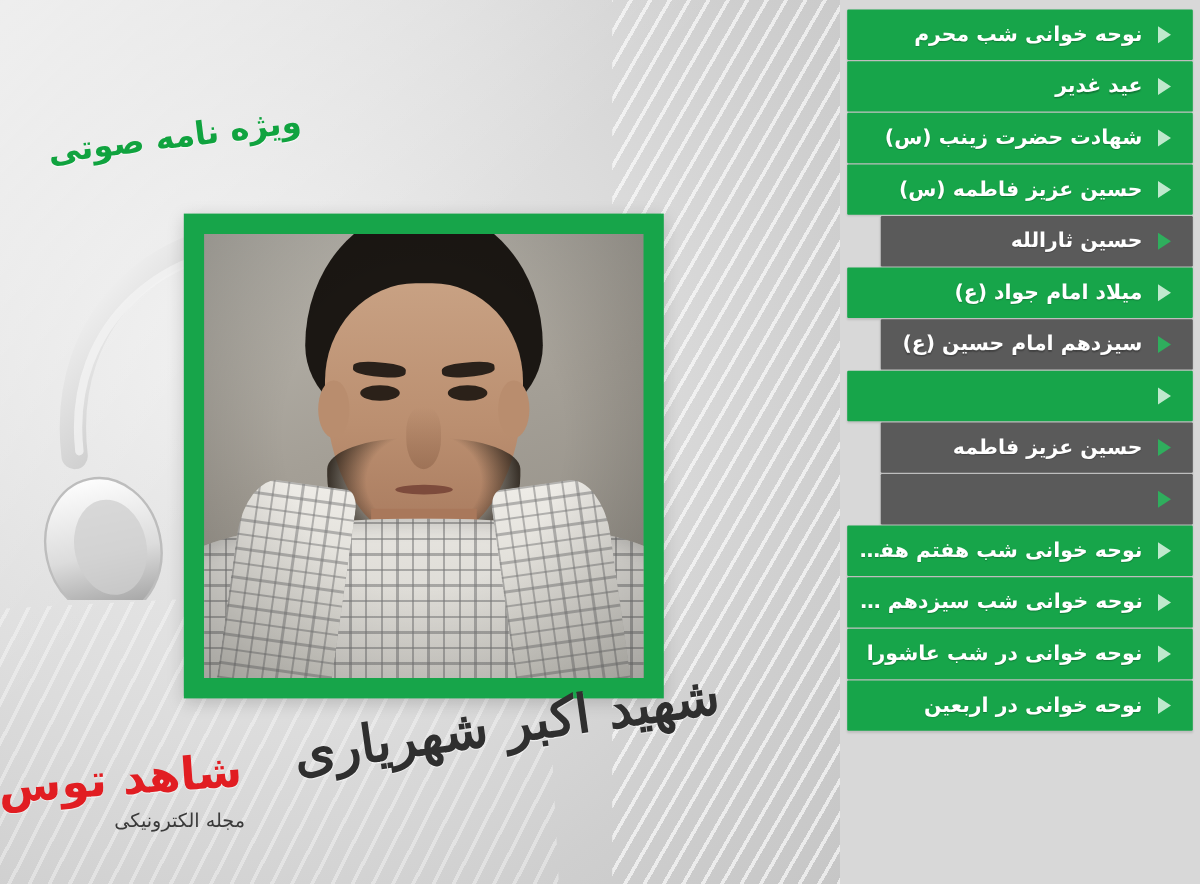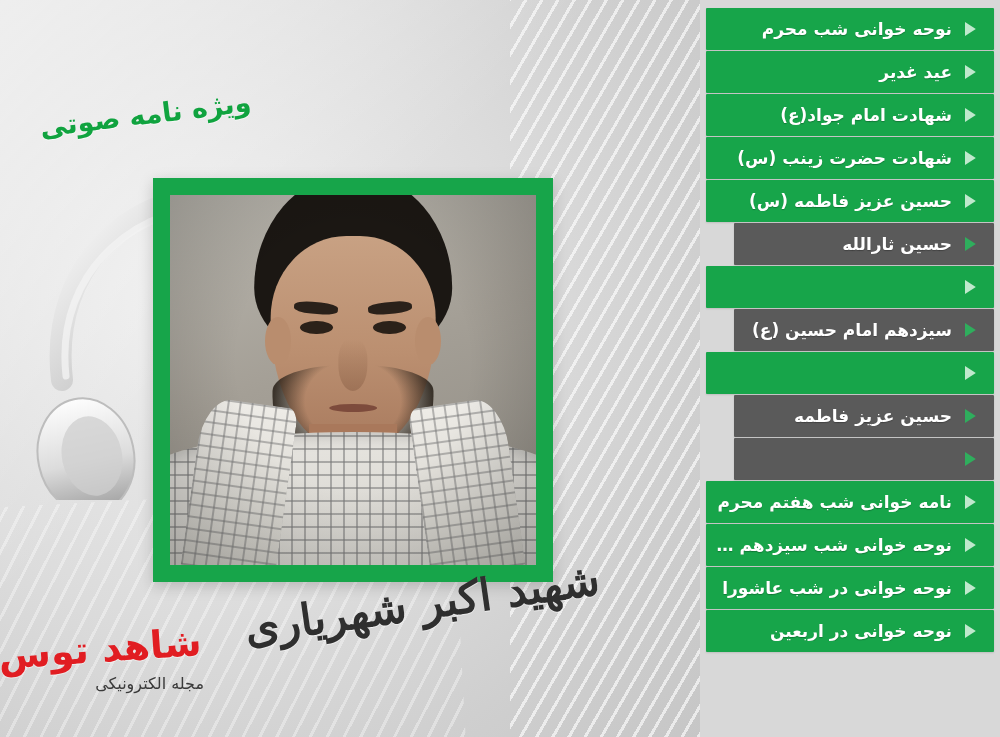--- a/index.html
+++ b/index.html
@@ -448,28 +448,20 @@
           </svg>
         </span>
         <span class="label">عید غدیر</span>
       </div>
       <div class="track green">
         <span class="play-icon">
           <svg viewBox="0 0 24 24" width="20" height="20" xmlns="http://www.w3.org/2000/svg">
             <path d="M6 3.5 L19 12 L6 20.5 Z"></path>
           </svg>
         </span>
-        <span class="label">شهادت امام جواد(ع)</span>
-      </div>
-      <div class="track green">
-        <span class="play-icon">
-          <svg viewBox="0 0 24 24" width="20" height="20" xmlns="http://www.w3.org/2000/svg">
-            <path d="M6 3.5 L19 12 L6 20.5 Z"></path>
-          </svg>
-        </span>
         <span class="label">شهادت حضرت زینب (س)</span>
       </div>
       <div class="track green">
         <span class="play-icon">
           <svg viewBox="0 0 24 24" width="20" height="20" xmlns="http://www.w3.org/2000/svg">
             <path d="M6 3.5 L19 12 L6 20.5 Z"></path>
           </svg>
         </span>
         <span class="label">حسین عزیز فاطمه (س)</span>
       </div>
@@ -480,20 +472,21 @@
           </svg>
         </span>
         <span class="label">حسین ثارالله</span>
       </div>
       <div class="track green">
         <span class="play-icon">
           <svg viewBox="0 0 24 24" width="20" height="20" xmlns="http://www.w3.org/2000/svg">
             <path d="M6 3.5 L19 12 L6 20.5 Z"></path>
           </svg>
         </span>
+        <span class="label">میلاد امام جواد (ع)</span>
       </div>
       <div class="track gray">
         <span class="play-icon">
           <svg viewBox="0 0 24 24" width="20" height="20" xmlns="http://www.w3.org/2000/svg">
             <path d="M6 3.5 L19 12 L6 20.5 Z"></path>
           </svg>
         </span>
         <span class="label">سیزدهم امام حسین (ع)</span>
       </div>
       <div class="track green">
@@ -517,21 +510,21 @@
             <path d="M6 3.5 L19 12 L6 20.5 Z"></path>
           </svg>
         </span>
       </div>
       <div class="track green">
         <span class="play-icon">
           <svg viewBox="0 0 24 24" width="20" height="20" xmlns="http://www.w3.org/2000/svg">
             <path d="M6 3.5 L19 12 L6 20.5 Z"></path>
           </svg>
         </span>
-        <span class="label">نامه خوانی شب هفتم محرم</span>
+        <span class="label">نوحه خوانی شب هفتم هفتم</span>
       </div>
       <div class="track green">
         <span class="play-icon">
           <svg viewBox="0 0 24 24" width="20" height="20" xmlns="http://www.w3.org/2000/svg">
             <path d="M6 3.5 L19 12 L6 20.5 Z"></path>
           </svg>
         </span>
         <span class="label">نوحه خوانی شب سیزدهم محرم</span>
       </div>
       <div class="track green">

